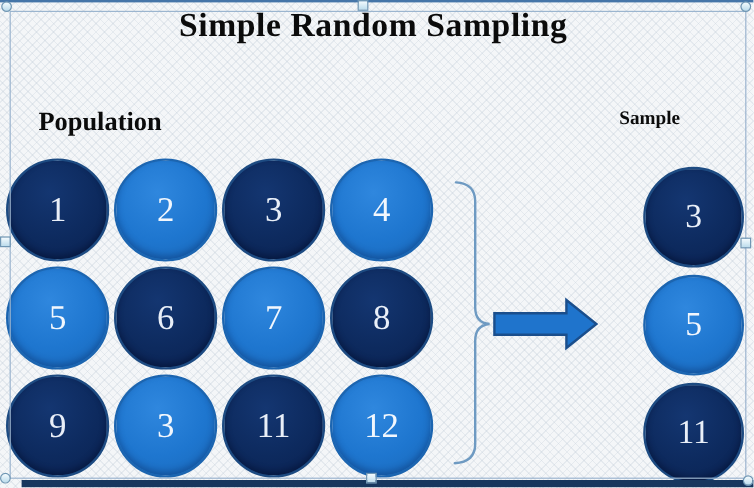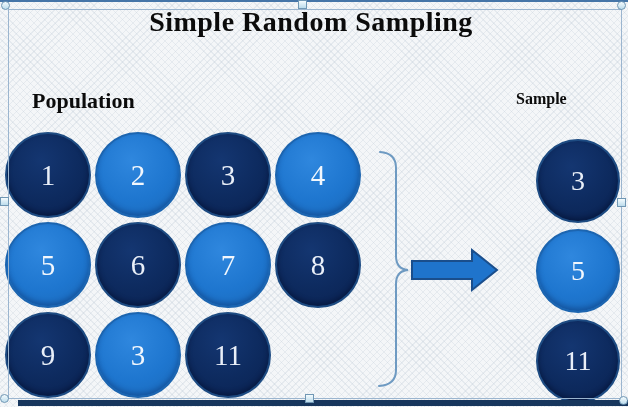--- a/index.html
+++ b/index.html
@@ -65,20 +65,21 @@
     <div class="circle" data-variant="blue">2</div>
     <div class="circle" data-variant="navy">3</div>
     <div class="circle" data-variant="blue">4</div>
     <div class="circle" data-variant="blue">5</div>
     <div class="circle" data-variant="navy">6</div>
     <div class="circle" data-variant="blue">7</div>
     <div class="circle" data-variant="navy">8</div>
     <div class="circle" data-variant="navy">9</div>
     <div class="circle" data-variant="blue">3</div>
     <div class="circle" data-variant="navy">11</div>
+    <div class="circle" data-variant="blue">12</div>
   </div>
 
   <div class="samp-col">
     <div class="circle" data-variant="navy">3</div>
     <div class="circle" data-variant="blue">5</div>
     <div class="circle" data-variant="navy">11</div>
   </div>
 
   <svg class="overlay" viewBox="0 0 628 407">
     <path d="M 380 152 Q 396 153 396 168 L 396 256 Q 396 269 408 270 Q 396 271 396 284 L 396 370 Q 396 385 379 386" fill="none" stroke="#6e9ac2" stroke-width="2" stroke-linecap="round"></path>

